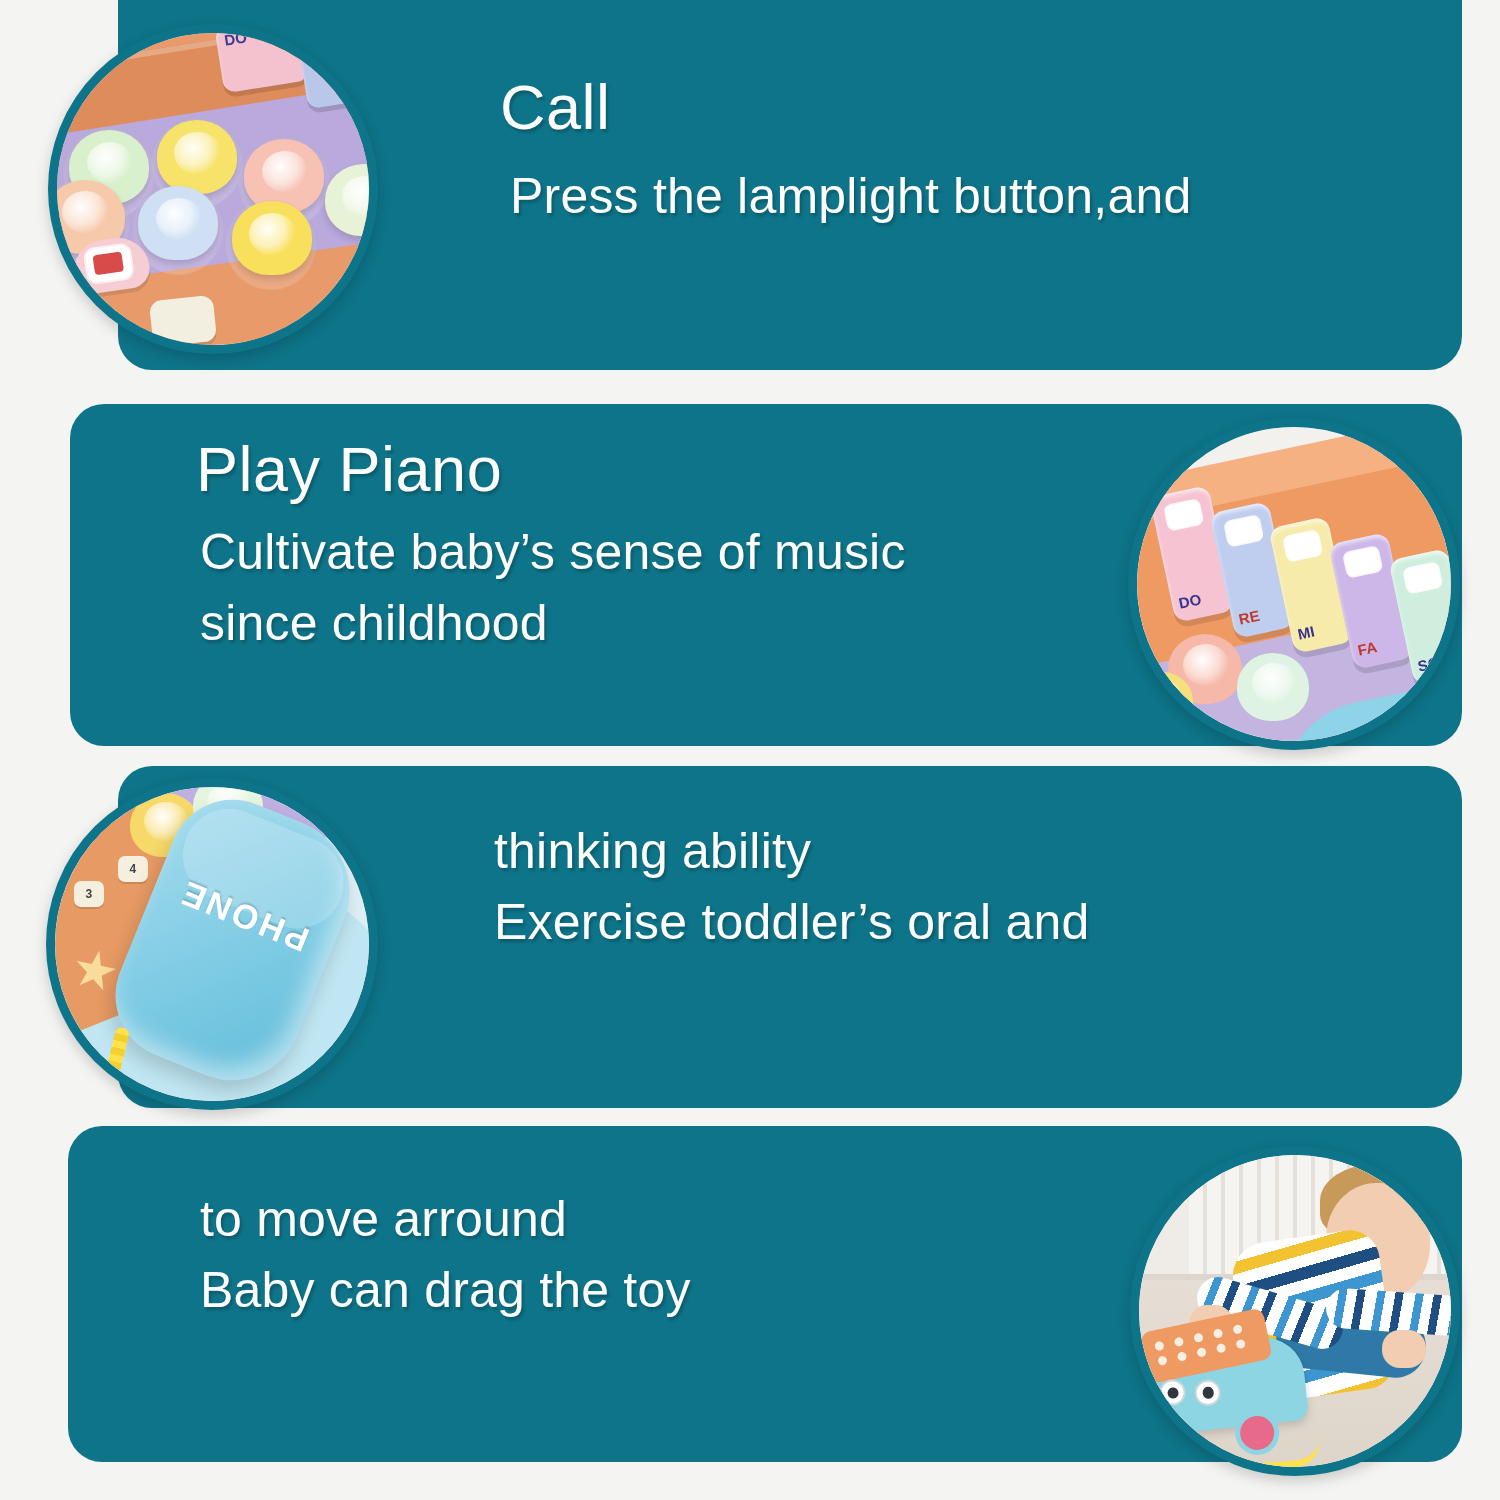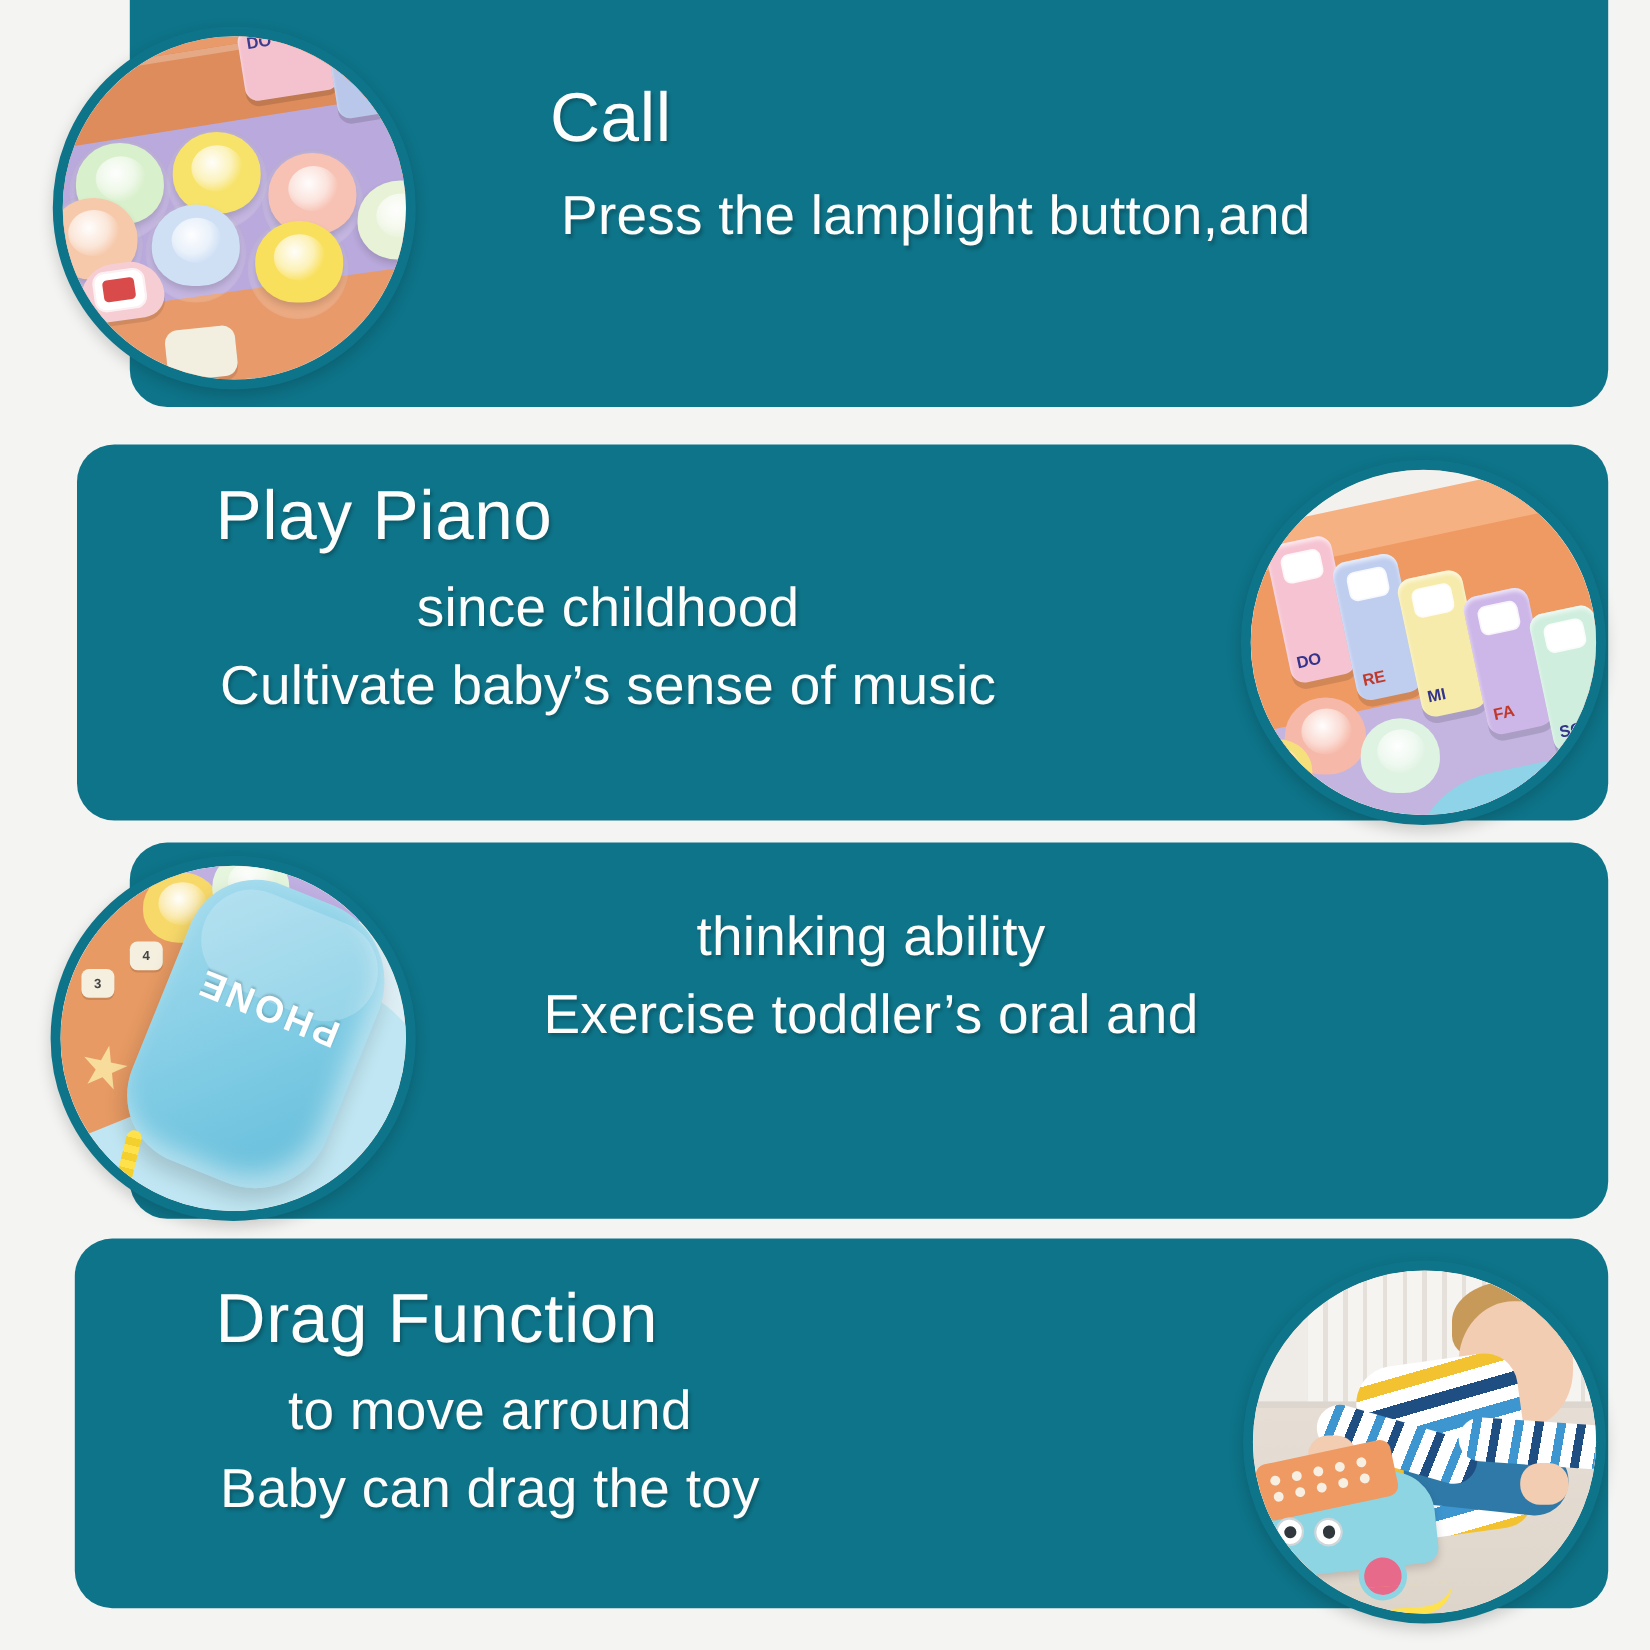--- a/index.html
+++ b/index.html
@@ -31,21 +31,21 @@
     line-height:1.0;
     text-shadow:2px 3px 3px rgba(0,0,0,.22);
   }
   .body{
     font-size:50px;
     font-weight:400;
     line-height:1.42;
     letter-spacing:.2px;
     text-shadow:2px 3px 3px rgba(0,0,0,.22);
   }
-  .body span{ display:block; white-space:nowrap;text-align:center; }
+  .body span{ display:block; white-space:nowrap; }
 
   #txt-1{ left:500px;  top:76px;  }
   #txt-1 .body{ margin-top:22px; margin-left:10px; }
   #txt-2{ left:196px;  top:438px; }
   #txt-2 .body{ margin-top:16px; margin-left:4px; }
   #txt-3{ left:484px;  top:800px; }
   #txt-3 .body{ margin-top:16px; margin-left:10px; }
   #txt-4{ left:196px;  top:1168px;}
   #txt-4 .body{ margin-top:16px; margin-left:4px; }
 
@@ -337,22 +337,22 @@
       </div>
     <div class="s1-tri"></div>
   </div>
 </div>
 
 <div class="panel" id="panel-2"></div>
 
 <div class="txt" id="txt-2">
   <div class="title">Play Piano</div>
   <div class="body">
+    <span>Cultivate baby’s sense of music</span>
     <span>since childhood</span>
-    <span>Cultivate baby’s sense of music</span>
   </div>
 </div>
 
 <div class="bubble" id="bubble-2">
   <div class="bub-inner">
     <div class="s2-bg"></div>
     <div class="s2-body"></div>
     <div class="s2-lip"></div>
     <div class="s2-purple"></div>
 
@@ -411,21 +411,20 @@
       <div class="earpiece"></div>
       <div class="s3-phoneword">PHONE</div>
     </div>
     <div class="s3-cord"></div>
   </div>
 </div>
 
 <div class="panel" id="panel-4"></div>
 
 <div class="txt" id="txt-4">
-  <div class="title">Drag Function</div>
   <div class="body">
     <span>to move arround</span>
     <span>Baby can drag the toy</span>
   </div>
 </div>
 
 <div class="bubble" id="bubble-4">
   <div class="bub-inner">
     <div class="s4-wall"></div>
     <div class="s4-rad"></div>

